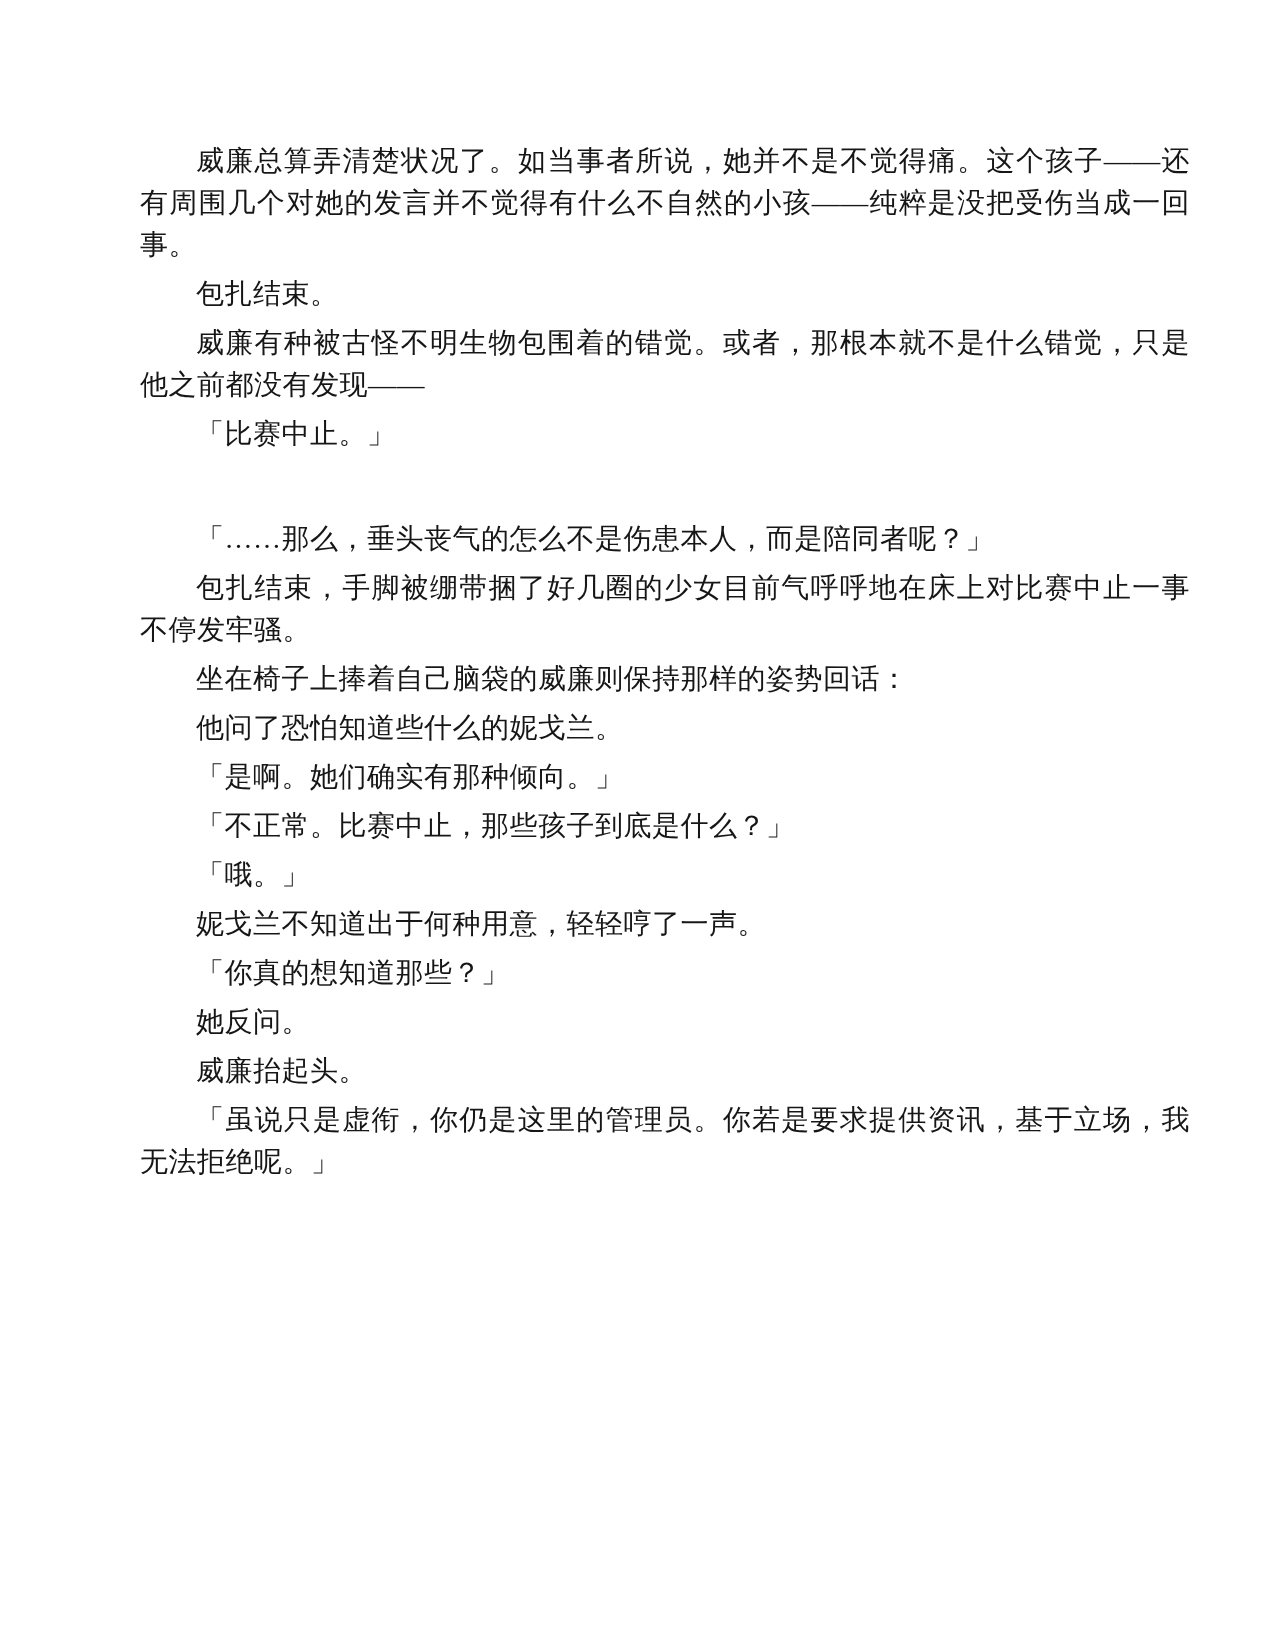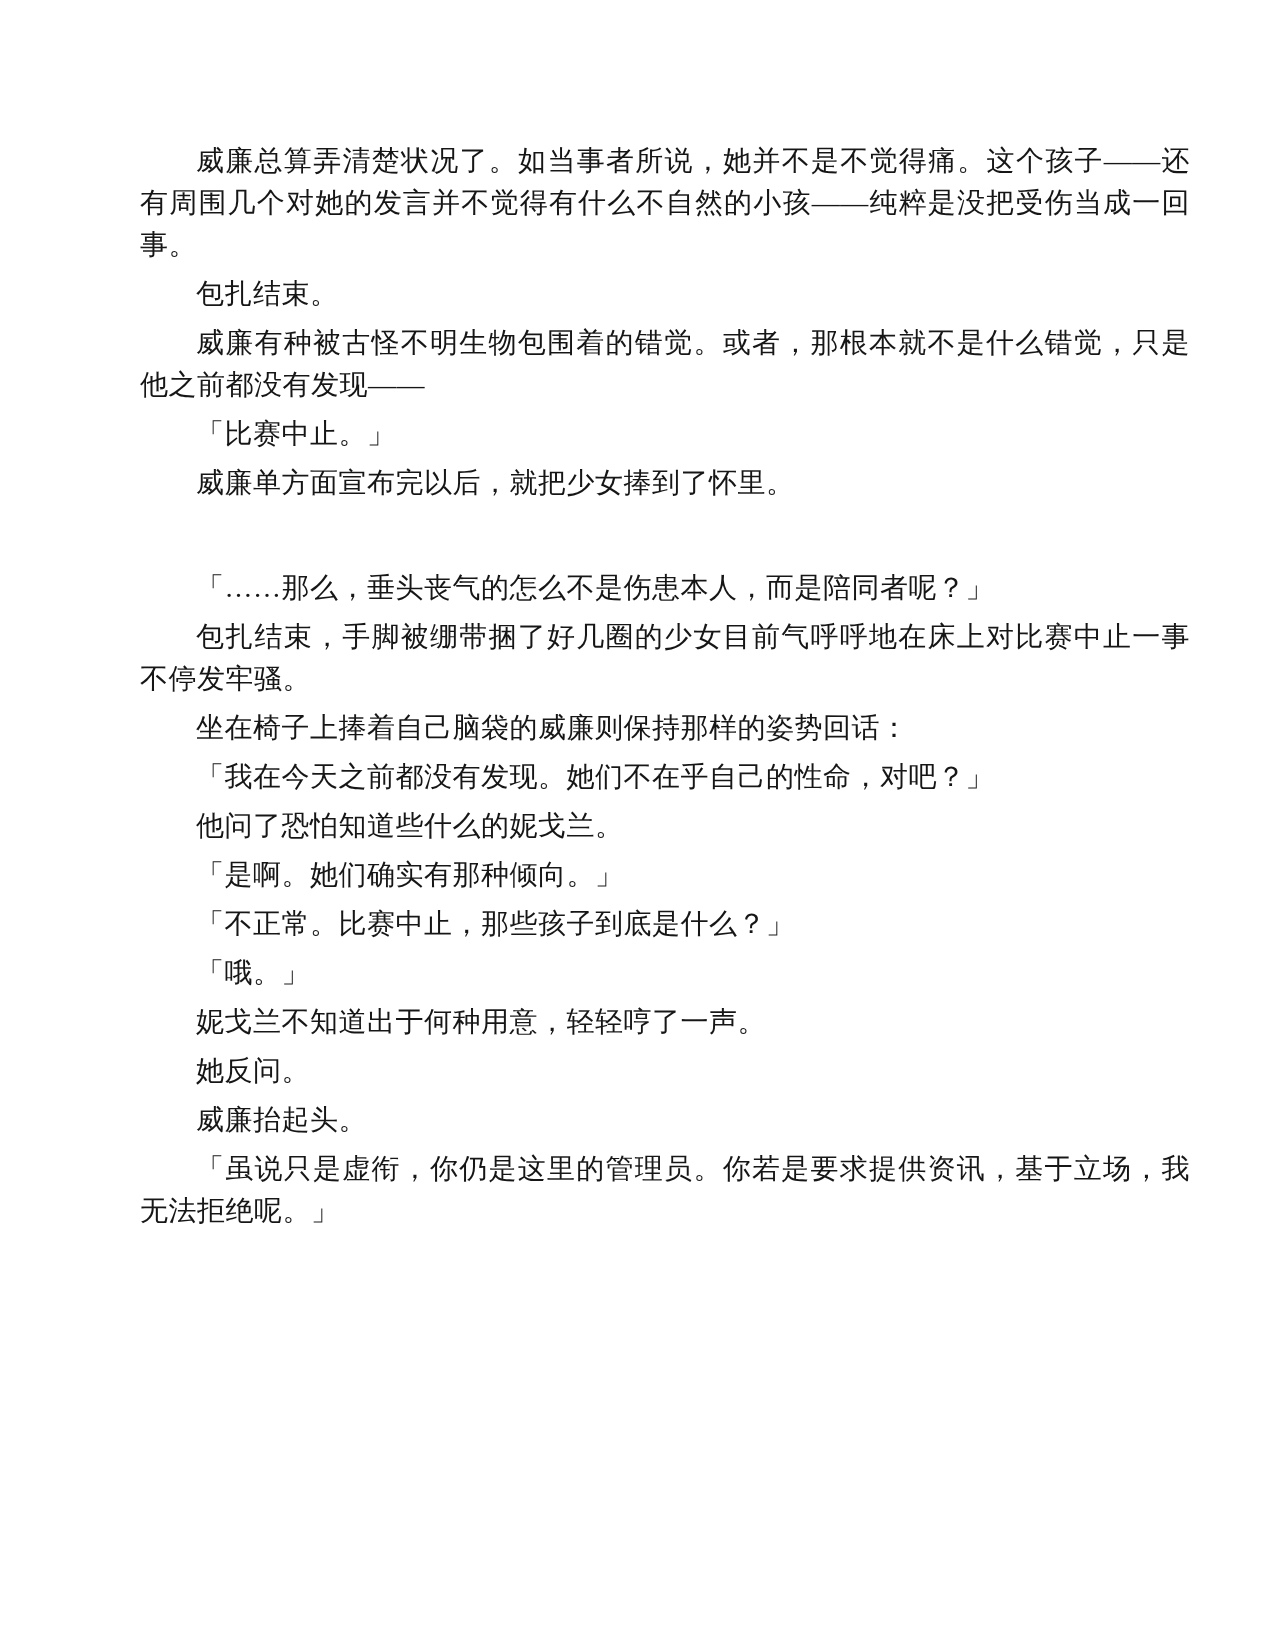--- a/index.html
+++ b/index.html
@@ -34,30 +34,29 @@
 </style>
 </head>
 <body>
 
 <div class="page">
   <div class="text-block">
     <p class="para">威廉总算弄清楚状况了。如当事者所说，她并不是不觉得痛。这个孩子——还有周围几个对她的发言并不觉得有什么不自然的小孩——纯粹是没把受伤当成一回事。</p>
     <p class="para">包扎结束。</p>
     <p class="para">威廉有种被古怪不明生物包围着的错觉。或者，那根本就不是什么错觉，只是他之前都没有发现——</p>
     <p class="para">「比赛中止。」</p>
-    <p class="para">威廉单方面宣布完以后，就把少女捧到了怀里。</p>
 
     <div class="scene-break"></div>
 
     <p class="para">「……那么，垂头丧气的怎么不是伤患本人，而是陪同者呢？」</p>
     <p class="para">包扎结束，手脚被绷带捆了好几圈的少女目前气呼呼地在床上对比赛中止一事不停发牢骚。</p>
     <p class="para">坐在椅子上捧着自己脑袋的威廉则保持那样的姿势回话：</p>
-    <p class="para">「我在今天之前都没有发现。她们不在乎自己的性命，对吧？」</p>
     <p class="para">他问了恐怕知道些什么的妮戈兰。</p>
     <p class="para">「是啊。她们确实有那种倾向。」</p>
     <p class="para">「不正常。比赛中止，那些孩子到底是什么？」</p>
     <p class="para">「哦。」</p>
     <p class="para">妮戈兰不知道出于何种用意，轻轻哼了一声。</p>
+    <p class="para">「你真的想知道那些？」</p>
     <p class="para">她反问。</p>
     <p class="para">威廉抬起头。</p>
     <p class="para">「虽说只是虚衔，你仍是这里的管理员。你若是要求提供资讯，基于立场，我无法拒绝呢。」</p>
   </div>
 </div>
 
 </body></html>

